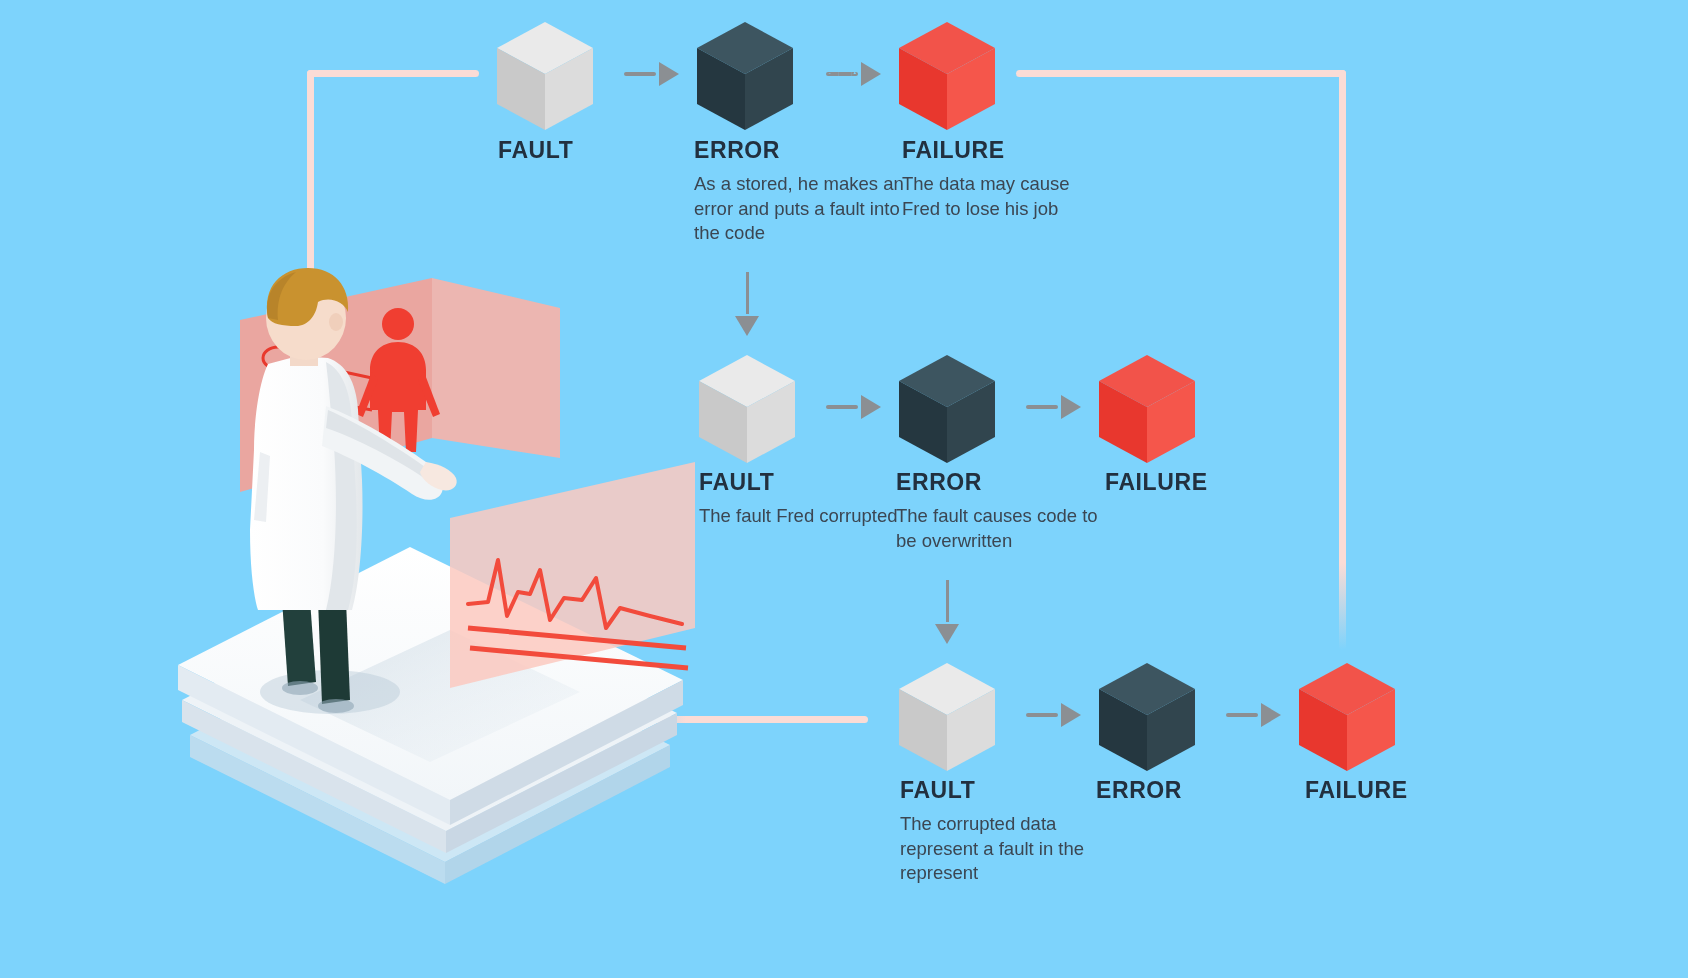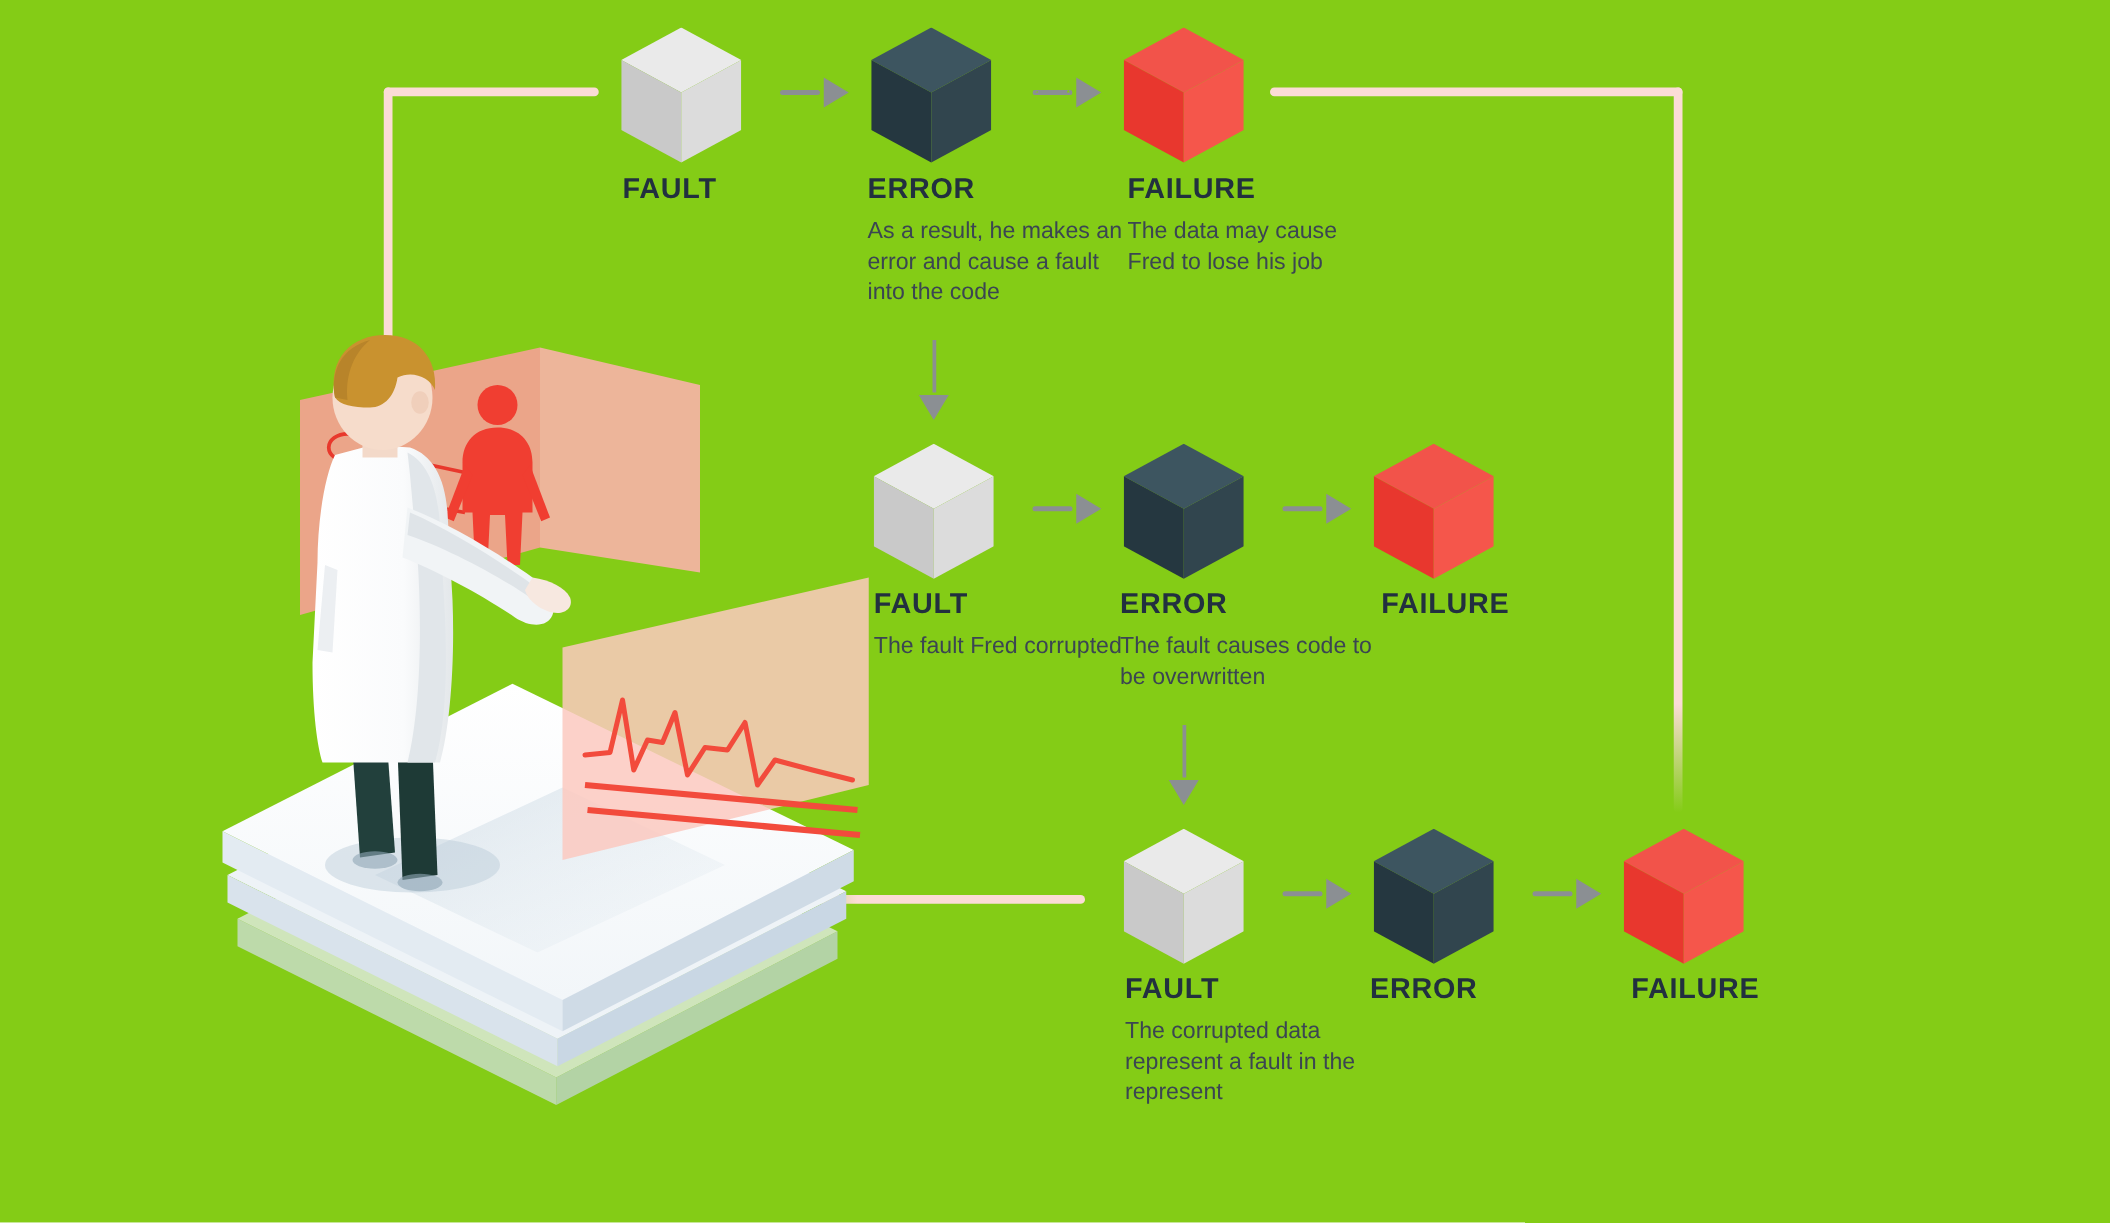--- a/index.html
+++ b/index.html
@@ -2,21 +2,21 @@
 <html><head>
 <meta charset="utf-8">
 <style>
   * { box-sizing: border-box; margin: 0; padding: 0; }
   html, body {
     width: 1688px; height: 978px;
     background: #fdfdfd;
     font-family: "Liberation Sans", sans-serif;
     overflow: hidden;
   }
-  #stage { position: relative; width: 1688px; height: 978px; background: #84cc16; }
+  #stage { position: relative; width: 1688px; height: 978px; background: #7dd3fc; }
 
   
   .pink-seg { position: absolute; background: #fbdcd6; }
   .pink-h { height: 7px; border-radius: 4px; }
   .pink-v { width: 7px; border-radius: 4px; }
 
   
   .cube { position: absolute; }
   .cube svg { display: block; }
 
@@ -101,21 +101,21 @@
       <polygon points="0,26 48,52 48,108 0,82" fill="#e8372e"></polygon>
       <polygon points="96,26 96,82 48,108 48,52" fill="#f5564b"></polygon>
     </svg>
   </div>
 
   <div class="node-text" style="left:498px; top:138px;">
     <div class="node-title">FAULT</div>
   </div>
   <div class="node-text" style="left:694px; top:138px;">
     <div class="node-title">ERROR</div>
-    <div class="node-desc">As a result, he makes an error and cause a fault into the code</div>
+    <div class="node-desc">As a stored, he makes an error and puts a fault into the code</div>
   </div>
   <div class="node-text" style="left:902px; top:138px;">
     <div class="node-title">FAILURE</div>
     <div class="node-desc">The data may cause Fred to lose his job</div>
   </div>
 
   <div class="arrow-v" style="left:735px; top:272px;">
     <div class="shaft" style="height:42px;"></div>
       <div class="head"></div>
   </div>

